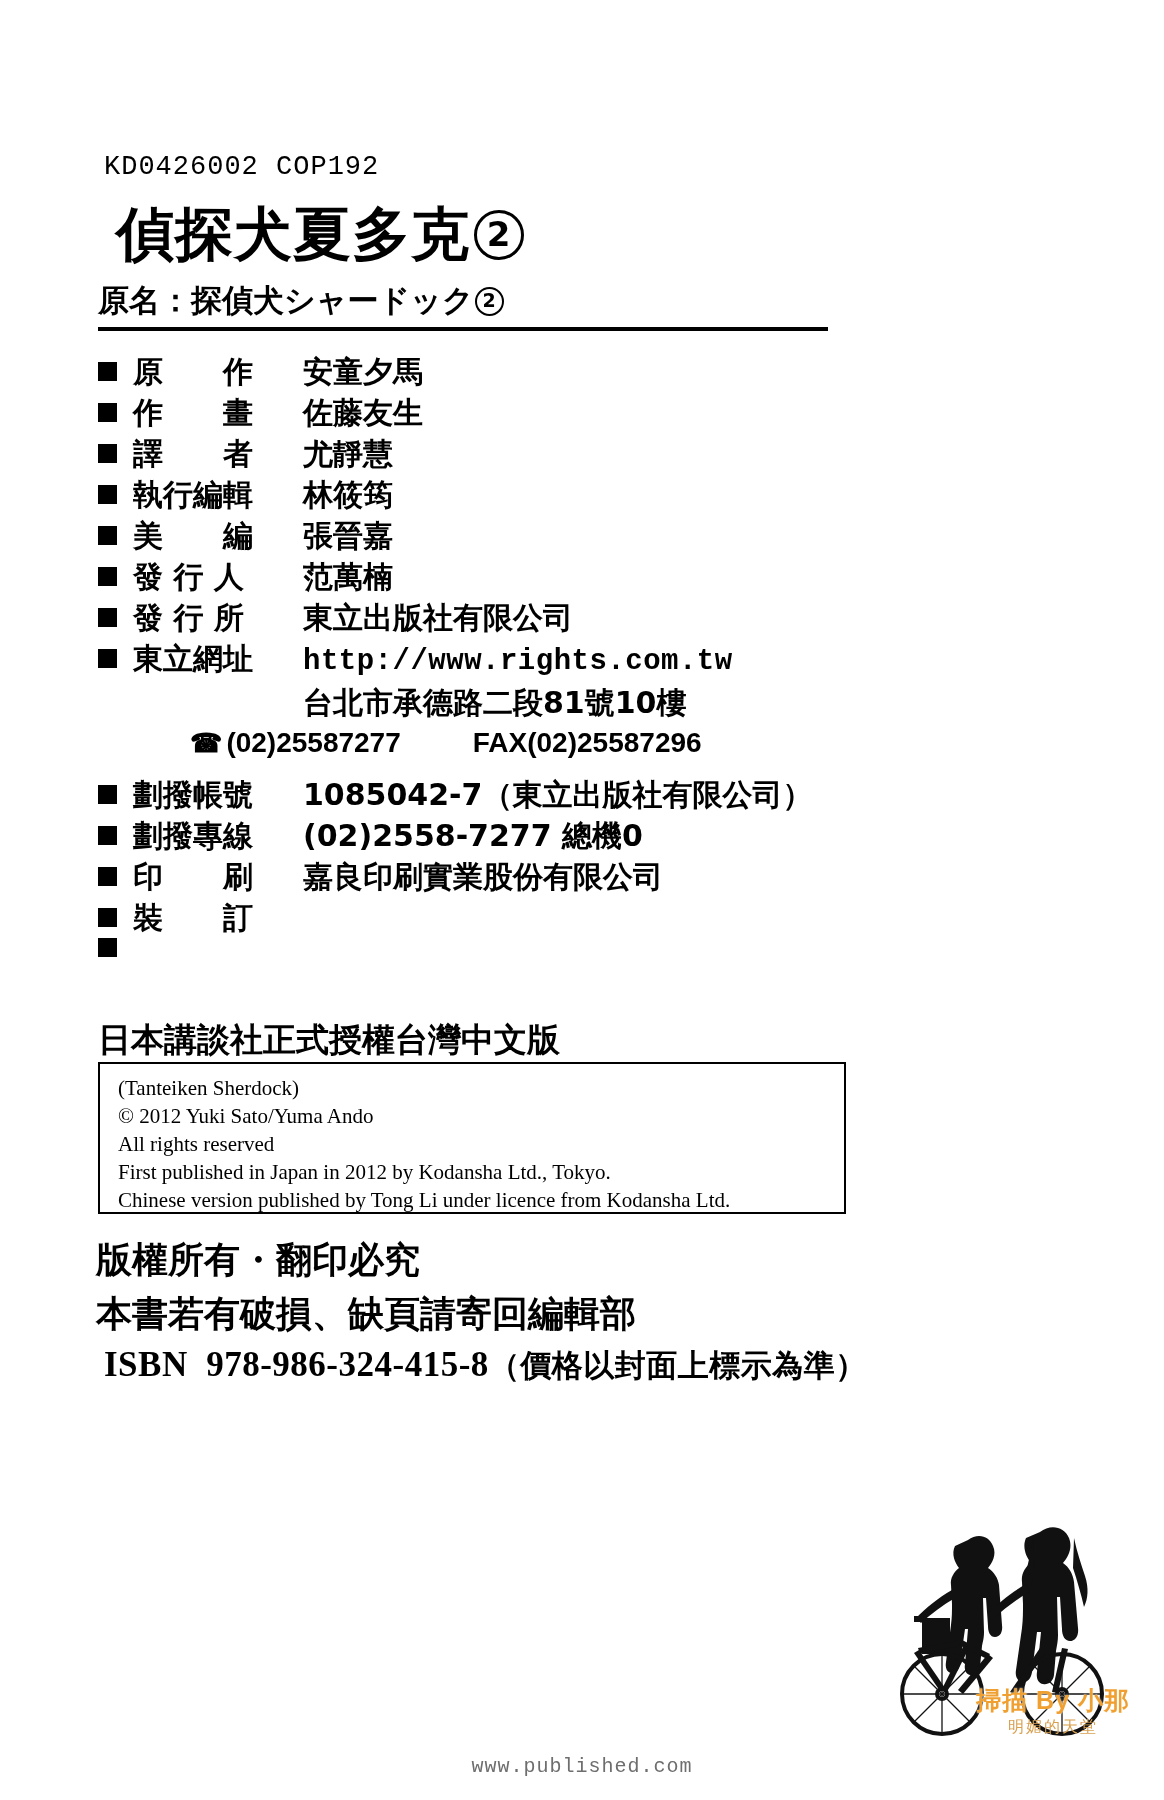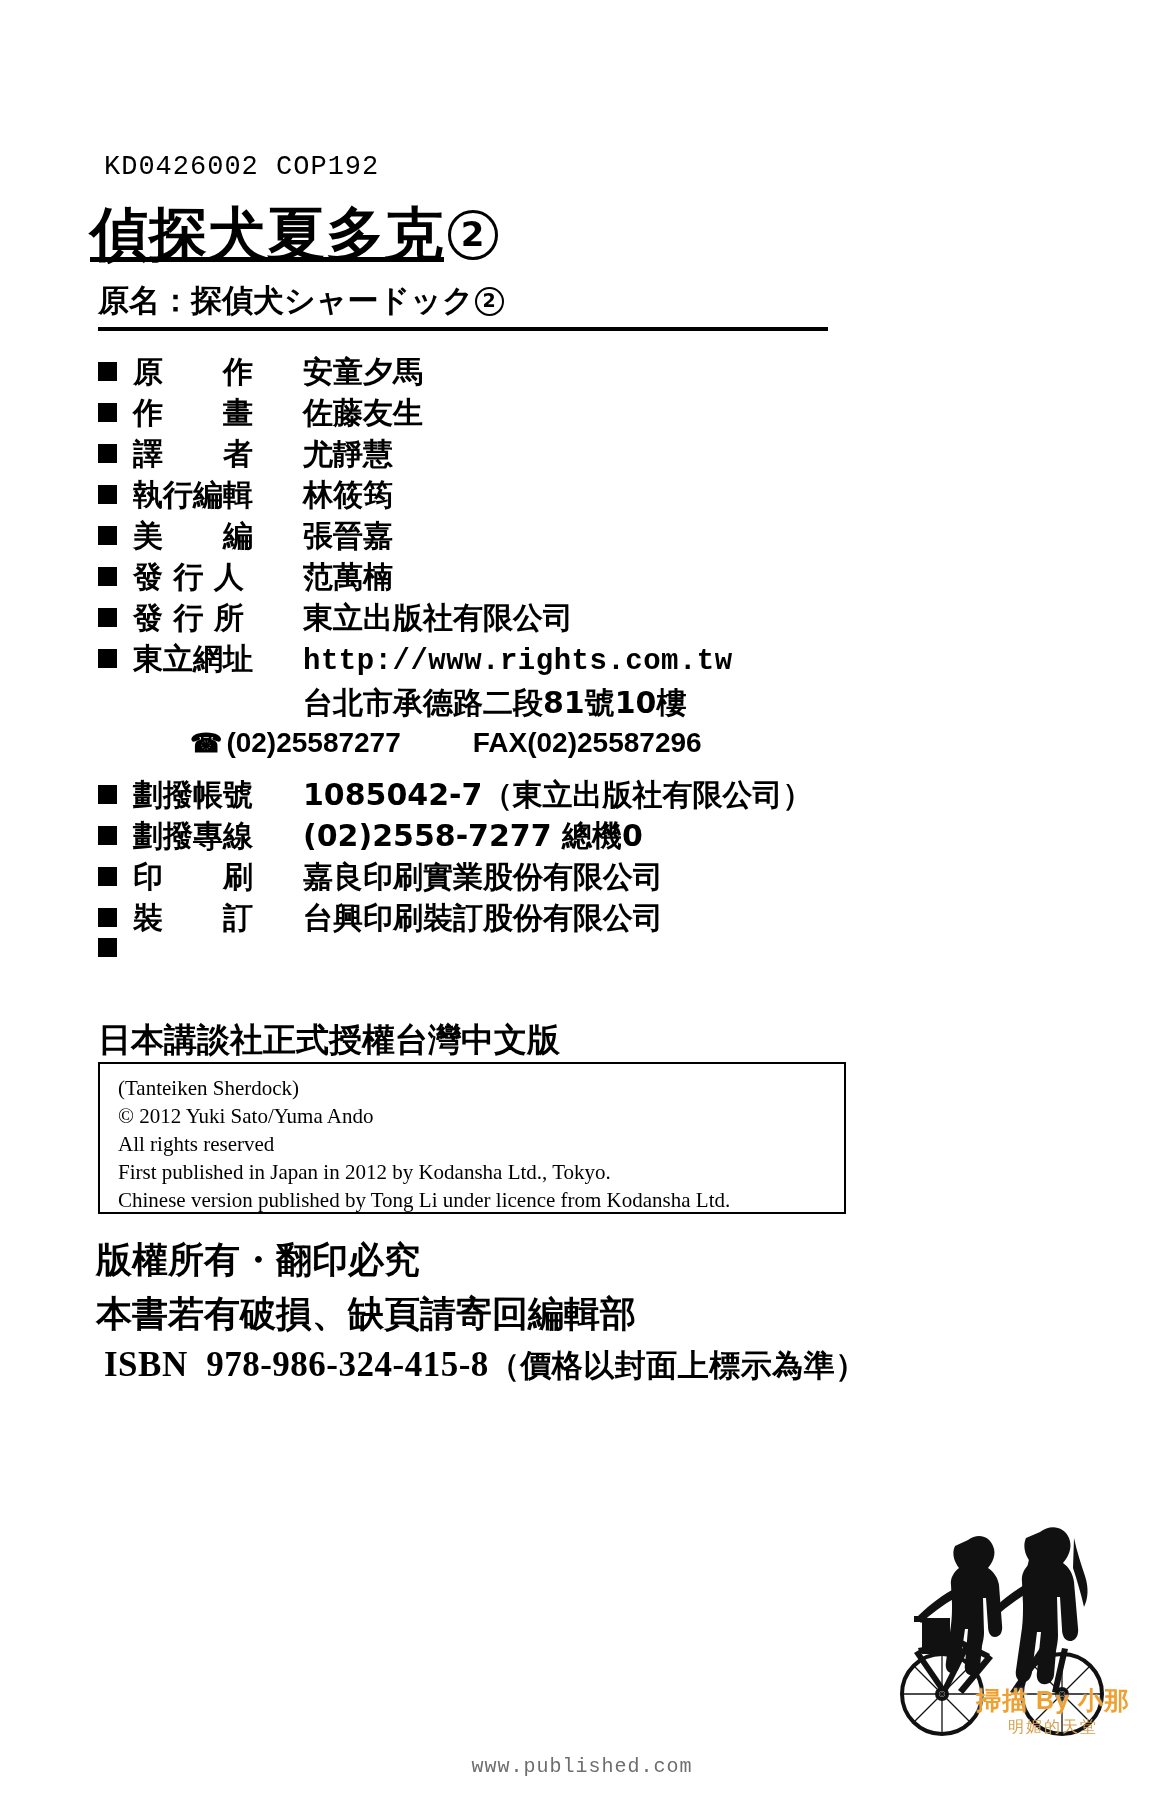--- a/index.html
+++ b/index.html
@@ -24,28 +24,27 @@
   .code-line {
     position: absolute;
     left: 104px;
     top: 152px;
     font-family: "Liberation Mono", monospace;
     font-size: 27px;
     letter-spacing: 1px;
   }
   .title-main {
     position: absolute;
-    left: 90px;
+    left: 116px;
     top: 196px;
     font-family: "DejaVu Sans", sans-serif;
     font-weight: bold;
     font-size: 58px;
     letter-spacing: 1px;
     white-space: nowrap;
-    text-decoration: underline;
   }
   .title-circle {
     display: inline-block;
     border: 3px solid #000;
     border-radius: 50%;
     width: 44px;
     height: 44px;
     line-height: 42px;
     text-align: center;
     font-size: 34px;
@@ -378,21 +377,20 @@
           <span class="lbl-text">印　　刷</span>
         </span>
       <span class="credit-value">嘉良印刷實業股份有限公司</span>
     </div>
 
     <div class="credit-row">
       <span class="credit-label">
           <span class="sq"></span>
           <span class="lbl-text">裝　　訂</span>
         </span>
-      <span class="credit-value">台興印刷裝訂股份有限公司</span>
     </div>
 
     <div class="single-line">
       <span class="sq"></span>
     </div>
 
   </div>
 
   <div class="license-title">日本講談社正式授權台灣中文版</div>
 

